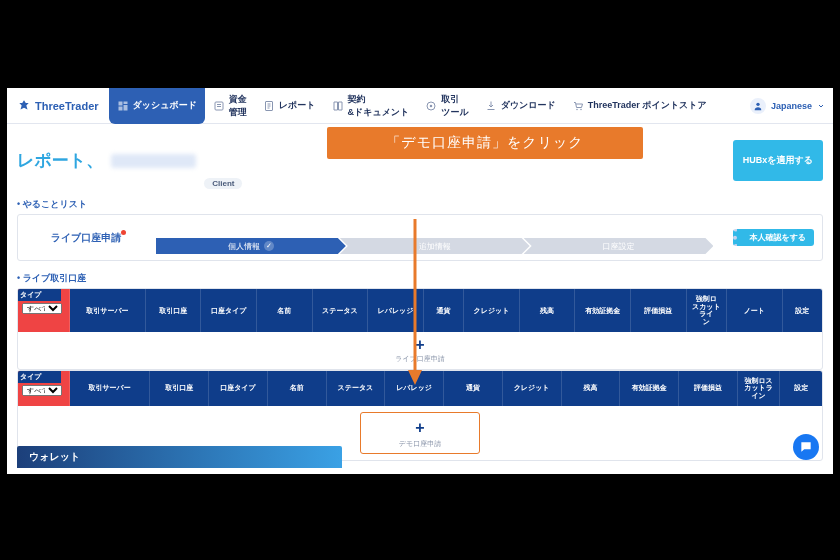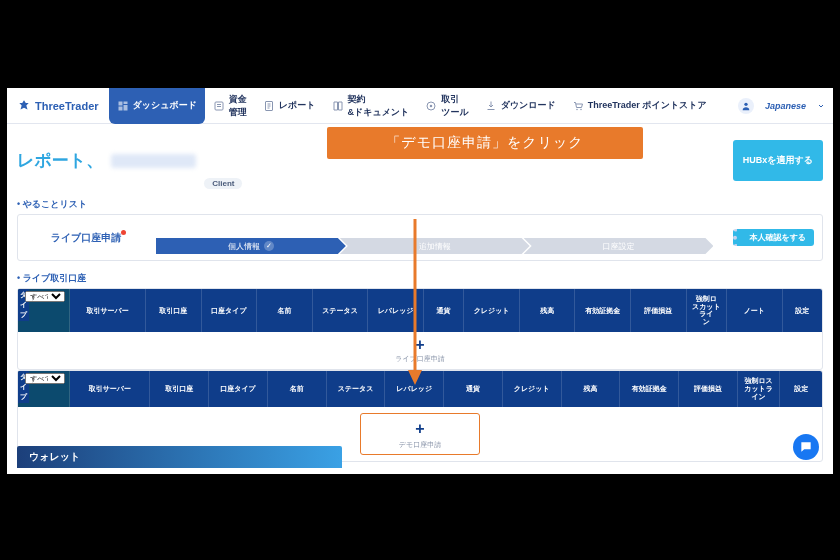--- a/index.html
+++ b/index.html
@@ -6,21 +6,21 @@
   body { width: 840px; height: 560px; background: #000; overflow: hidden; }
   .app { position: relative; width: 840px; height: 560px; background: #000; }
   .viewport { position: absolute; left: 7px; top: 88px; width: 826px; height: 386px; background: #fff; display: flex; flex-direction: column; font-size: 9px; }
   
   .topnav { height: 36px; background: #fff; border-bottom: 1px solid #e2e6ef; display: flex; align-items: center; position: relative; }
   .brand { display: flex; align-items: center; gap: 4px; padding: 0 10px; color: #2d60b4; font-weight: 700; font-size: 11px; }
   .brand-logo { width: 14px; height: 14px; }
   .navitem { display: flex; align-items: center; gap: 4px; padding: 0 8px; height: 36px; color: #22345e; font-size: 9px; font-weight: 600; white-space: nowrap; cursor: pointer; }
   .navitem.active { background: #2d60b4; color: #fff; border-radius: 0 0 6px 6px; }
   .navitem .navicon { opacity: .6; }
-  .lang { position: absolute; right: 8px; top: 0; height: 36px; display: flex; align-items: center; gap: 11px; color: #2d60b4; font-size: 9px; font-weight: 600; cursor: pointer; font-style: italic; }
+  .lang { position: absolute; right: 8px; top: 0; height: 36px; display: flex; align-items: center; gap: 5px; color: #2d60b4; font-size: 9px; font-weight: 600; cursor: pointer; }
   .avatar-circle { width: 16px; height: 16px; border-radius: 50%; background: #eaf0fb; display: flex; align-items: center; justify-content: center; }
   
   .greetbar { padding: 8px 10px 6px; display: flex; align-items: center; justify-content: space-between; }
   .greet { color: #2fa6e0; font-size: 17px; font-weight: 700; display: flex; align-items: center; gap: 8px; }
   .client-badge { background: #eef2f7; color: #4a5b7a; font-size: 8px; padding: 1px 8px; border-radius: 8px; font-weight: 600; margin-top: 46px; }
   .hubxbtn { background: #31b9e8; color: #fff; font-size: 9px; padding: 14px 10px; border-radius: 3px; font-weight: 600; cursor: pointer; }
   
   .seclabel { color: #2d60b4; font-size: 9px; font-weight: 600; padding: 3px 10px 3px; }
   .seclabel::before { content: "• "; }
   
@@ -34,21 +34,21 @@
   .step.inactive { background: #d4d9e3; }
   .step-check { margin-left: 4px; width: 10px; height: 10px; border-radius: 50%; background: rgba(255,255,255,.25); display: inline-flex; align-items: center; justify-content: center; font-size: 7px; }
   .verifybtn { background: #31b9e8; color: #fff; font-size: 8px; padding: 3px 8px; border-radius: 3px; font-weight: 600; cursor: pointer; border-left: 4px dotted #c6d4ef; margin-left: 10px; padding-left: 12px; }
   
   .grid { margin: 0 10px; border: 1px solid #e0e4ec; border-radius: 3px; overflow: hidden; }
   .grid-head { display: flex; background: #0f3d8a; color: #fff; }
   .gcell { flex: 1; min-width: 0; padding: 6px 2px; font-size: 7px; font-weight: 600; text-align: center; border-right: 1px solid rgba(255,255,255,.15); display: flex; align-items: center; justify-content: center; line-height: 1.1; }
   .gcell:last-child { border-right: none; }
   .gcell.w2 { flex: 1.4; }
   .gcell.w05 { flex: .7; }
-  .filtercell { background: #0c4a6e; color: #222; flex: 0 0 52px; display: flex; flex-direction: row; align-items: flex-start; padding: 2px 4px; border-right: 1px solid rgba(255,255,255,.15); }
+  .filtercell { background: #ef4444; color: #222; flex: 0 0 52px; display: flex; flex-direction: column; align-items: flex-start; padding: 2px 4px; border-right: 1px solid rgba(255,255,255,.15); }
   .filtercell .lbl { color: #fff; font-size: 7px; font-weight: 700; background: #0f3d8a; width: 100%; padding: 1px 2px; margin: -2px -4px 2px; text-align: left; }
   .filtercell select { font-size: 7px; width: 40px; }
   .grid-body { }
   .addrow { text-align: center; padding: 8px 0 5px; color: #0f3d8a; cursor: pointer; }
   .addrow .plus { font-size: 16px; font-weight: 700; line-height: .6; }
   .addrow .cap { font-size: 7px; color: #8893a8; display: block; margin-top: 2px; }
   .demo-addbox { width: 120px; margin: 6px auto 6px; border: 1.5px solid #e87a2b; border-radius: 3px; padding: 6px 0 4px; text-align: center; }
   
   .walletbar { position: absolute; left: 10px; bottom: 6px; width: 325px; height: 22px; background: linear-gradient(90deg, #1c3f7a 0%, #3aa1e5 100%); color: #fff; font-size: 10px; font-weight: 700; display: flex; align-items: center; padding: 0 12px; border-radius: 2px 2px 0 0; }
   

